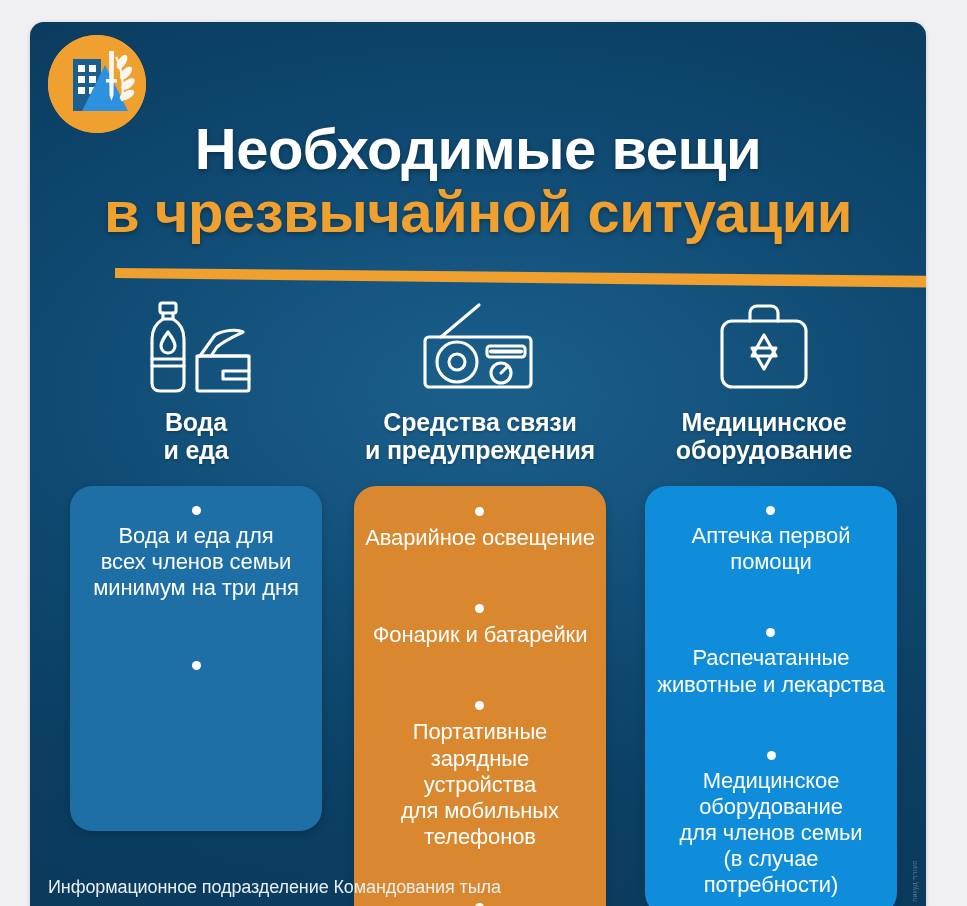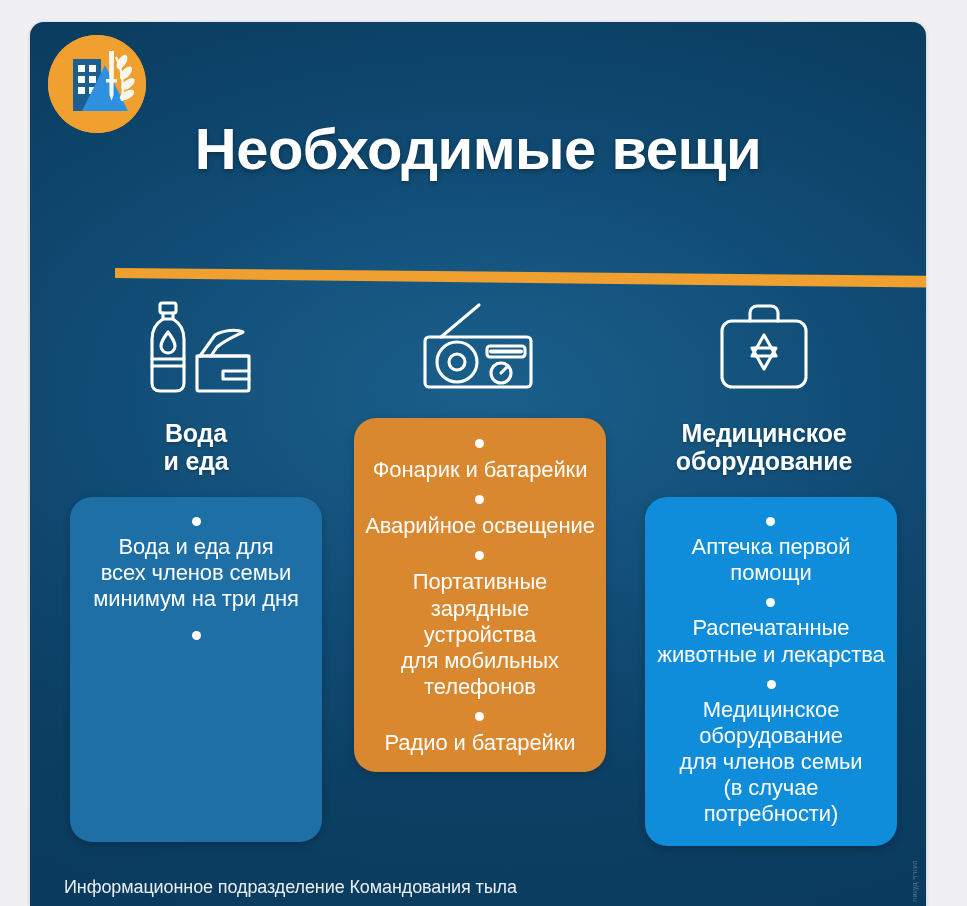--- a/index.html
+++ b/index.html
@@ -99,21 +99,21 @@
 
   .col-icon {
     height: 110px;
     display: flex;
     align-items: center;
     justify-content: center;
   }
   .col-icon svg { display: block; }
 
   .col-heading {
-    margin-top: 17px;
+    margin-top: 6px;
     font-size: 25px;
     font-weight: bold;
     color: #ffffff;
     text-align: center;
     line-height: 1.13;
     letter-spacing: -0.2px;
     text-shadow: 0 1px 3px rgba(0,0,0,.3);
     min-height: 62px;
   }
 
@@ -121,20 +121,21 @@
   .card {
     margin-top: 16px;
     width: 252px;
     border-radius: 22px;
     padding: 14px 8px 16px;
     box-sizing: border-box;
     box-shadow: 0 3px 9px rgba(0,0,0,.20);
     display: flex;
     flex-direction: column;
     align-items: center;
+    gap: 41px;
   }
   .card-1 { background: #1d6fa5; min-height: 345px; }
   .card-2 { background: #d9882f; min-height: 353px; }
   .card-3 { background: #0f8ddb; min-height: 349px; margin-left: 14px; }
 
   .bullet-dot {
     width: 9px;
     height: 9px;
     border-radius: 50%;
     background: #ffffff;
@@ -161,21 +162,20 @@
 
   
   .footer {
     position: absolute;
     left: 18px;
     bottom: 8px;
     font-size: 18px;
     color: #e9eef2;
     letter-spacing: -0.1px;
     z-index: 3;
-    margin-left: 16px;
   }
   .footer-vertical {
     position: absolute;
     right: 8px;
     bottom: 4px;
     font-size: 7px;
     color: rgba(210,225,238,.34);
     writing-mode: vertical-rl;
     transform: rotate(180deg);
     letter-spacing: .3px;
@@ -211,20 +211,21 @@
         <ellipse cx="78" cy="38" rx="4" ry="8" transform="rotate(42 78 38)"></ellipse>
         <ellipse cx="80" cy="49" rx="4" ry="8" transform="rotate(52 80 49)"></ellipse>
         <ellipse cx="79" cy="60" rx="4" ry="8" transform="rotate(62 79 60)"></ellipse>
         <path d="M68 22 C74 34 76 50 74 66" stroke="#f7f7f2" stroke-width="2.4" fill="none"></path>
       </g>
     </svg>
   </div>
 
   <div class="title-wrap">
     <div class="title-line1">Необходимые вещи</div>
+    <div class="title-line2">в чрезвычайной ситуации</div>
   </div>
   <div class="title-underline">
     <svg viewBox="0 0 845 26" preserveAspectRatio="none" xmlns="http://www.w3.org/2000/svg">
       <path d="M0 3 L845 11 L845 23 L0 13 Z" fill="#f0a02e"></path>
     </svg>
   </div>
 
   <div class="columns">
 
     <div class="col">
@@ -276,28 +277,30 @@
           <circle cx="40" cy="63" r="20"></circle>
           <circle cx="40" cy="63" r="8"></circle>
 
           <rect x="70" y="47" width="38" height="11" rx="3"></rect>
           <path d="M74 52.5 L104 52.5" stroke-width="4"></path>
 
           <circle cx="84" cy="74" r="10"></circle>
           <path d="M84 74 L90 68"></path>
         </svg>
       </div>
+      <div class="col-heading" style="white-space:pre-line;">Средства связи
+и предупреждения</div>
       <div class="card card-2">
         <div class="bullet-item">
           <div class="bullet-dot"></div>
+          <div class="bullet-text">Аварийное освещение</div>
+        </div>
+        <div class="bullet-item">
+          <div class="bullet-dot"></div>
           <div class="bullet-text">Фонарик и батарейки</div>
-        </div>
-        <div class="bullet-item">
-          <div class="bullet-dot"></div>
-          <div class="bullet-text">Аварийное освещение</div>
         </div>
         <div class="bullet-item">
           <div class="bullet-dot"></div>
           <div class="bullet-text">Портативные
 зарядные
 устройства
 для мобильных
 телефонов</div>
         </div>
         <div class="bullet-item">

